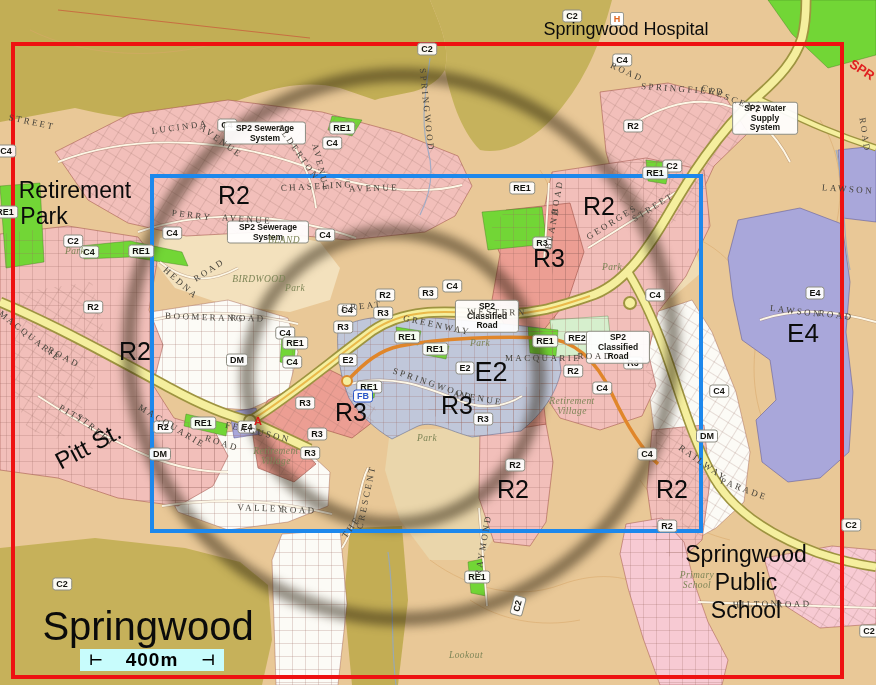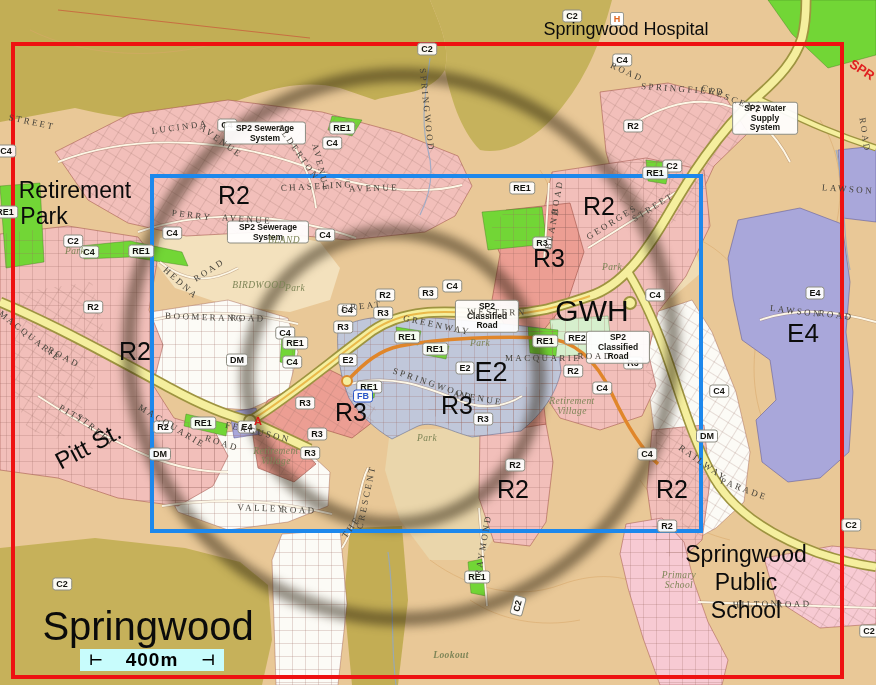--- a/index.html
+++ b/index.html
@@ -302,35 +302,34 @@
       <div class="street" style="left: 836px; top: 315px; transform: translate(-50%, -50%) rotate(7deg);">ROAD</div>
       <div class="street" style="left: 848px; top: 189px; transform: translate(-50%, -50%) rotate(4deg);">LAWSON</div>
       <div class="street" style="left: 865px; top: 135px; transform: translate(-50%, -50%) rotate(82deg);">ROAD</div>
       <div class="street" style="left: 427px; top: 110px; transform: translate(-50%, -50%) rotate(84deg);">SPRINGWOOD</div>
       <div class="place" style="left: 75px; top: 251px; transform: translate(-50%, -50%) rotate(0deg);">Park</div>
       <div class="place" style="left: 295px; top: 288px; transform: translate(-50%, -50%) rotate(0deg);">Park</div>
       <div class="place" style="left: 480px; top: 343px; transform: translate(-50%, -50%) rotate(0deg);">Park</div>
       <div class="place" style="left: 612px; top: 267px; transform: translate(-50%, -50%) rotate(0deg);">Park</div>
       <div class="place" style="left: 427px; top: 438px; transform: translate(-50%, -50%) rotate(0deg);">Park</div>
       <div class="place" style="left: 284px; top: 240px; transform: translate(-50%, -50%) rotate(0deg);">BLAND</div>
-      <div class="place" style="left: 259px; top: 279px; transform: translate(-50%, -50%) rotate(0deg); margin-top: 6px;">BIRDWOOD</div>
-      <div class="place" style="left: 451px; top: 655px; transform: translate(-50%, -50%) rotate(0deg); font-weight: bold;">Lookout</div>
+      <div class="place" style="left: 259px; top: 279px; transform: translate(-50%, -50%) rotate(0deg);">BIRDWOOD</div>
+      <div class="place" style="left: 466px; top: 655px; transform: translate(-50%, -50%) rotate(0deg);">Lookout</div>
       <div class="place" style="left: 572px; top: 406px; transform: translate(-50%, -50%) rotate(0deg);">Retirement
 Village</div>
       <div class="place" style="left: 276px; top: 456px; transform: translate(-50%, -50%) rotate(0deg);">Retirement
 Village</div>
-      <div class="place" style="left: 679px; top: 580px; transform: translate(-50%, -50%) rotate(0deg);">Primary
+      <div class="place" style="left: 697px; top: 580px; transform: translate(-50%, -50%) rotate(0deg);">Primary
 School</div>
       <div class="big" style="font-size: 18px; left: 626px; top: 30px; transform: translate(-50%, -50%) rotate(0deg);">Springwood Hospital</div>
       <div class="big" style="font-size: 23px; left: 75px; top: 190px; transform: translate(-50%, -50%) rotate(0deg);">Retirement</div>
       <div class="big" style="font-size: 23px; left: 44px; top: 216px; transform: translate(-50%, -50%) rotate(0deg);">Park</div>
       <div class="big" style="font-size: 25px; left: 234px; top: 195px; transform: translate(-50%, -50%) rotate(0deg);">R2</div>
       <div class="big" style="font-size: 25px; left: 599px; top: 206px; transform: translate(-50%, -50%) rotate(0deg);">R2</div>
       <div class="big" style="font-size: 25px; left: 549px; top: 258px; transform: translate(-50%, -50%) rotate(0deg);">R3</div>
-      <div class="big" style="font-size: 30px; left: 592px; top: 311px; transform: translate(-50%, -50%) rotate(0deg);">GWH</div>
       <div class="big" style="font-size: 26px; left: 803px; top: 334px; transform: translate(-50%, -50%) rotate(0deg);">E4</div>
       <div class="big" style="font-size: 25px; left: 135px; top: 351px; transform: translate(-50%, -50%) rotate(0deg);">R2</div>
       <div class="big" style="font-size: 27px; left: 491px; top: 372px; transform: translate(-50%, -50%) rotate(0deg);">E2</div>
       <div class="big" style="font-size: 25px; left: 351px; top: 412px; transform: translate(-50%, -50%) rotate(0deg);">R3</div>
       <div class="big" style="font-size: 25px; left: 457px; top: 405px; transform: translate(-50%, -50%) rotate(0deg);">R3</div>
       <div class="big" style="font-size: 24px; left: 88px; top: 446px; transform: translate(-50%, -50%) rotate(-28deg);">Pitt St.</div>
       <div class="big" style="font-size: 25px; left: 513px; top: 489px; transform: translate(-50%, -50%) rotate(0deg);">R2</div>
       <div class="big" style="font-size: 25px; left: 672px; top: 489px; transform: translate(-50%, -50%) rotate(0deg);">R2</div>
       <div class="big" style="font-size: 23px; left: 746px; top: 582px; transform: translate(-50%, -50%) rotate(0deg);">Springwood
 Public

